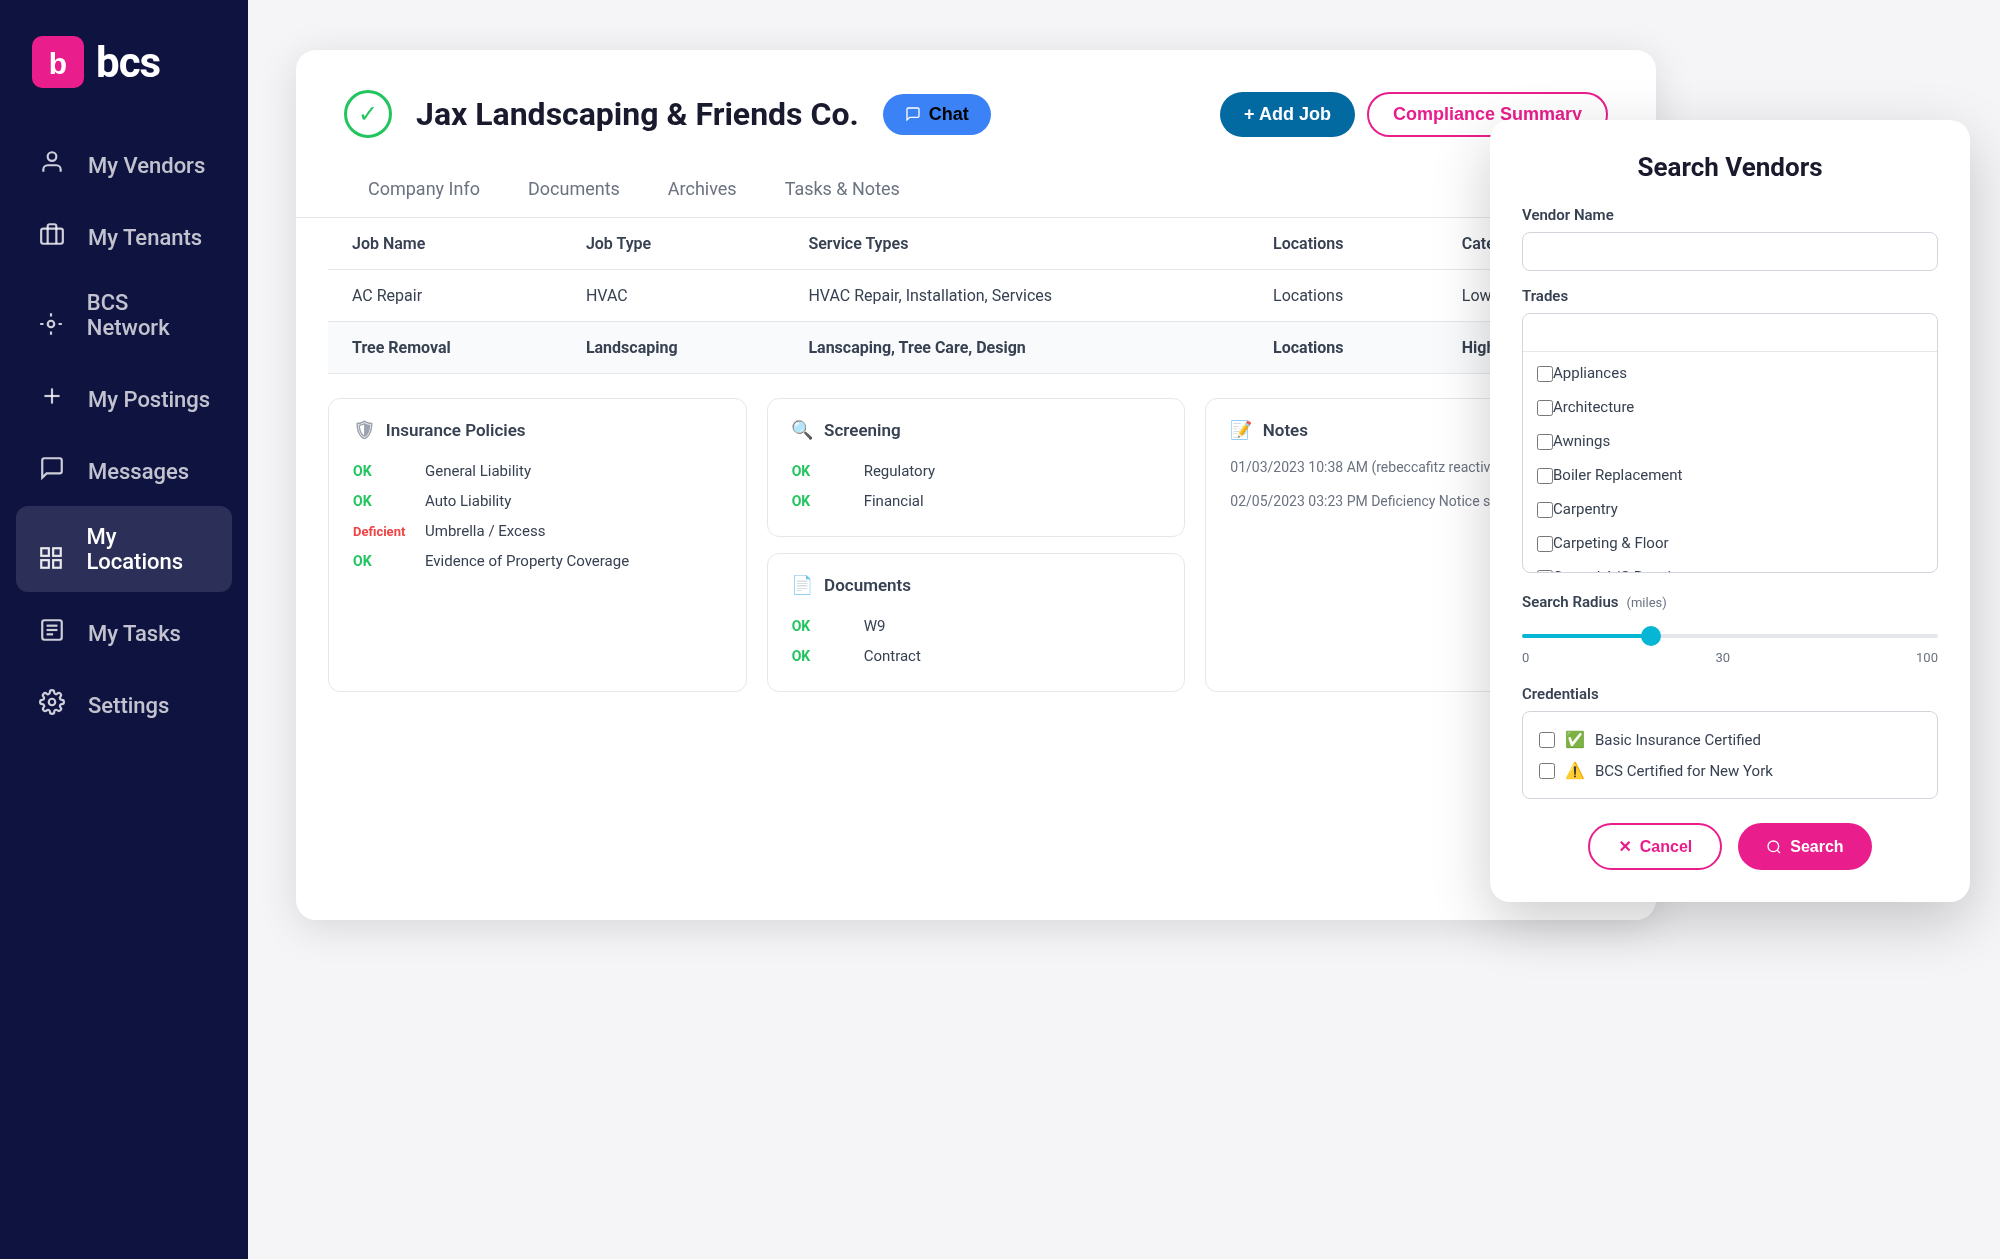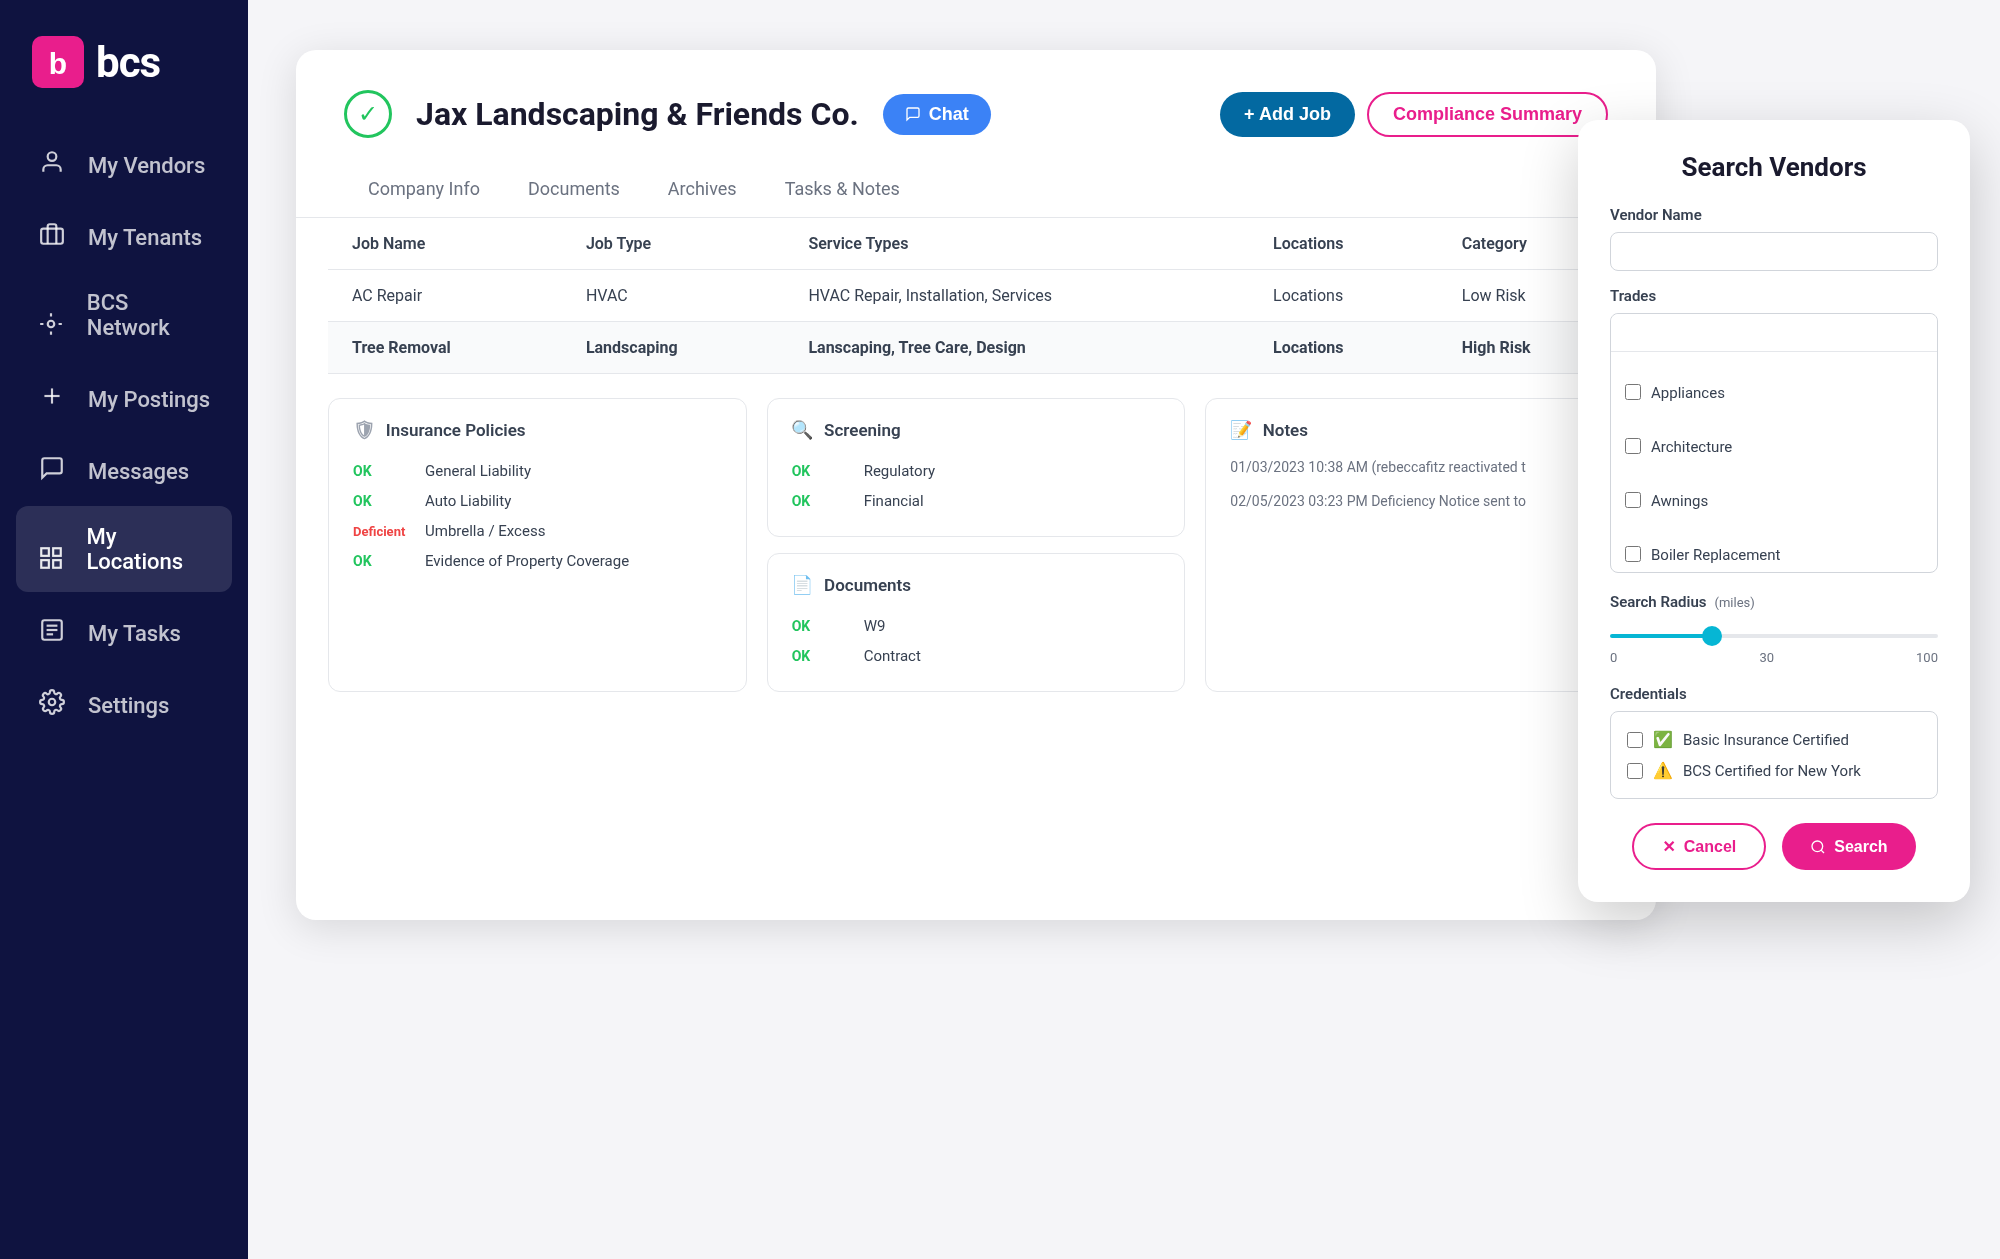--- a/index.html
+++ b/index.html
@@ -124,21 +124,21 @@
     }
 
     .company-name {
       font-size: 32px;
       font-weight: 700;
       color: #1a1a2e;
     }
 
     .chat-btn {
       background: #3b82f6;
-      color: #ffffff;
+      color: #000000;
       border: none;
       border-radius: 24px;
       padding: 10px 22px;
       font-size: 18px;
       font-weight: 600;
       cursor: pointer;
       display: flex;
       align-items: center;
       gap: 8px;
     }
@@ -285,21 +285,21 @@
       font-size: 14px;
       color: #6b7280;
       line-height: 1.6;
     }
 
     
     .search-vendors-panel {
       position: absolute;
       right: 30px;
       top: 120px;
-      width: 392px;
+      width: 480px;
       background: white;
       border-radius: 20px;
       box-shadow: 0 20px 60px rgba(0,0,0,0.2);
       padding: 32px;
       z-index: 100;
     }
 
     .sv-title {
       font-size: 26px;
       font-weight: 700;
@@ -343,27 +343,25 @@
     }
 
     .trades-list {
       max-height: 220px;
       overflow-y: auto;
       padding: 4px 0;
     }
 
     .trade-item {
       display: flex;
-      align-items: flex-start;
-      gap: 10px;
+      align-items: flex-end;
       padding: 8px 14px;
       font-size: 15px;
       color: #374151;
       cursor: pointer;
-      margin-top: 20px;
     }
 
     .trade-checkbox {
       width: 16px;
       height: 16px;
       border: 1.5px solid #d1d5db;
       border-radius: 3px;
       cursor: pointer;
     }
 

